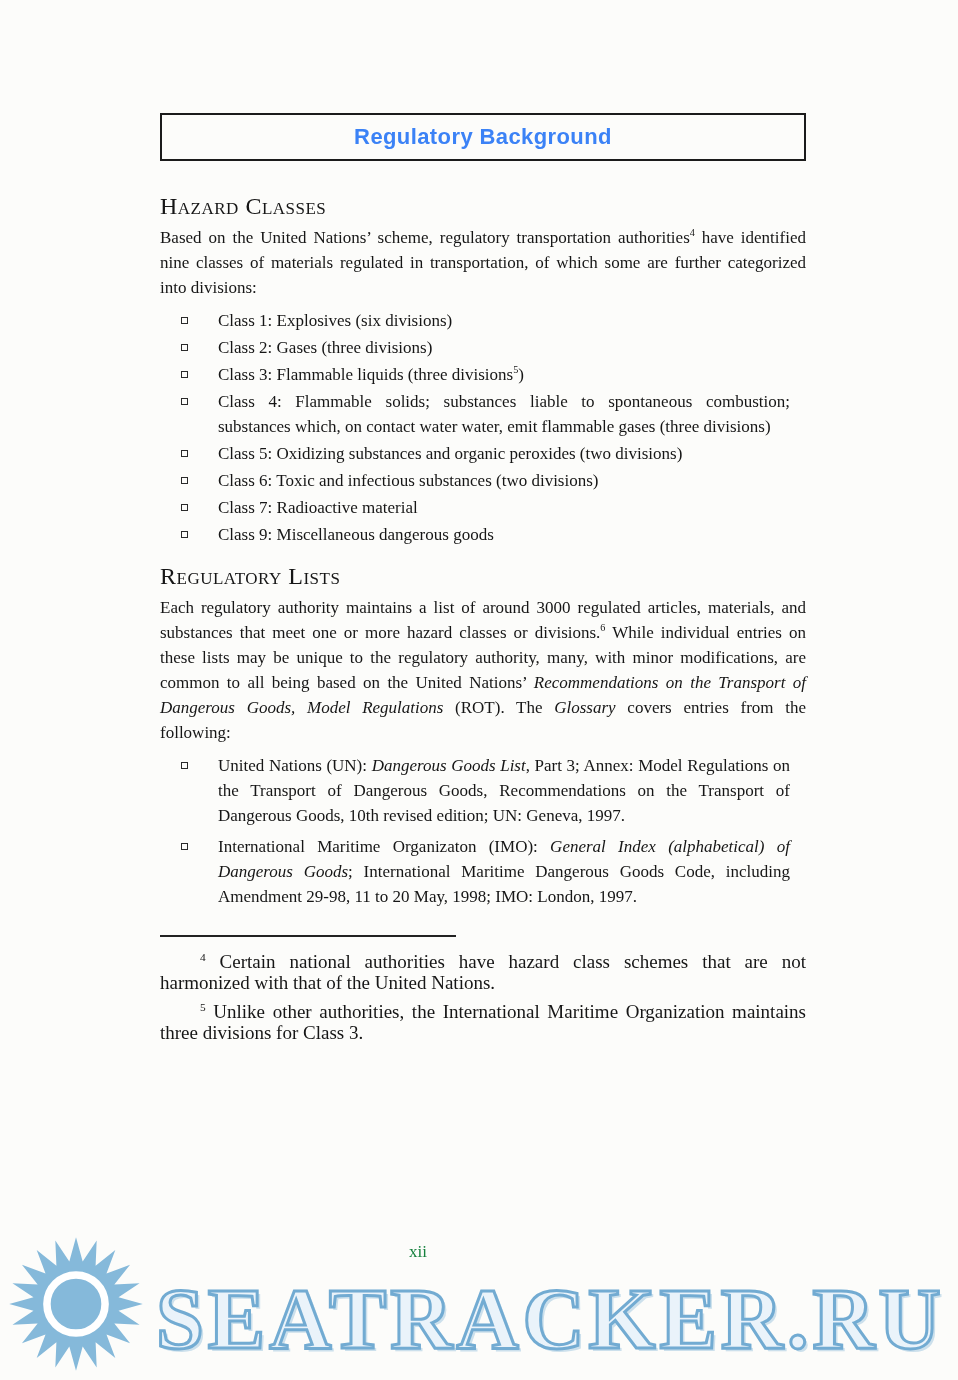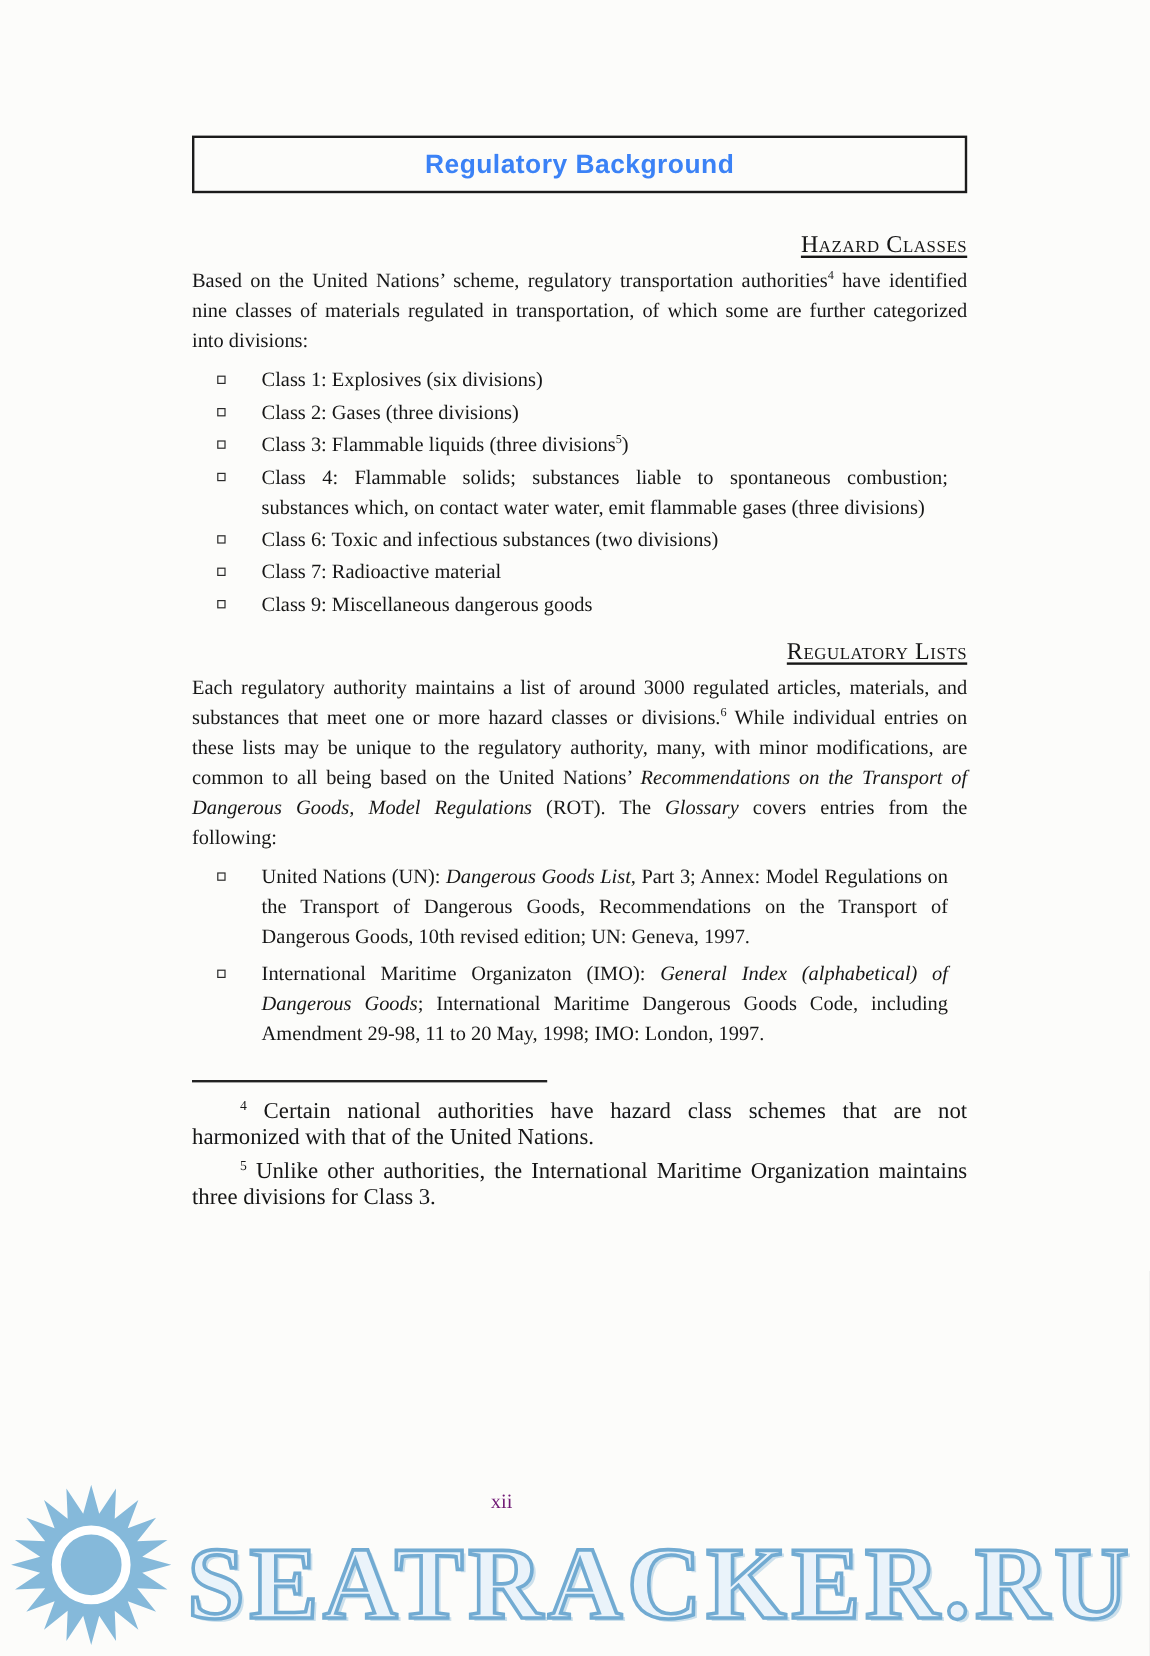--- a/index.html
+++ b/index.html
@@ -30,27 +30,25 @@
   .title-box h1 {
     margin: 0;
     font-family: "Liberation Sans", sans-serif;
     font-size: 22px;
     font-weight: bold;
     letter-spacing: 0.4px;
     color: #3b82f6;
   }
   .section-heading {
     margin: 0 0 5px 0;
-    font-size: 20px;
+    font-size: 24px;
     font-weight: normal;
     font-variant: small-caps;
     letter-spacing: 0.5px;
-    text-decoration: underline;
     text-underline-offset: 3px;
-    text-align: right;
   }
   .body-text {
     margin: 0 0 8px 0;
     font-size: 17px;
     line-height: 25px;
     text-align: justify;
   }
   ul.square-list {
     list-style: none;
     margin: 4px 16px 16px 0;
@@ -88,21 +86,21 @@
     text-align: justify;
     text-indent: 40px;
   }
   .page-number {
     position: absolute;
     top: 1242px;
     left: 0;
     width: 836px;
     text-align: center;
     font-size: 17px;
-    color: #701a75;
+    color: #15803d;
   }
   .watermark {
     position: absolute;
     left: 0;
     bottom: 6px;
     width: 882px;
     height: 142px;
     pointer-events: none;
   }
   .sun {
@@ -139,20 +137,21 @@
     </div>
 
     <section>
       <h2 class="section-heading">Hazard Classes</h2>
       <p class="body-text"><span>Based on the United Nations’ scheme, regulatory transportation authorities</span><sup>4</sup><span> have identified nine classes of materials regulated in transportation, of which some are further categorized into divisions:</span></p>
       <ul class="square-list">
         <li><span class="sq"></span><span class="li-text"><span>Class 1: Explosives (six divisions)</span></span></li>
         <li><span class="sq"></span><span class="li-text"><span>Class 2: Gases (three divisions)</span></span></li>
         <li><span class="sq"></span><span class="li-text"><span>Class 3: Flammable liquids (three divisions</span><sup>5</sup><span>)</span></span></li>
         <li><span class="sq"></span><span class="li-text"><span>Class 4: Flammable solids; substances liable to spontaneous combustion; substances which, on contact water water, emit flammable gases (three divisions)</span></span></li>
+        <li><span class="sq"></span><span class="li-text"><span>Class 5: Oxidizing substances and organic peroxides (two divisions)</span></span></li>
         <li><span class="sq"></span><span class="li-text"><span>Class 6: Toxic and infectious substances (two divisions)</span></span></li>
         <li><span class="sq"></span><span class="li-text"><span>Class 7: Radioactive material</span></span></li>
         <li><span class="sq"></span><span class="li-text"><span>Class 9: Miscellaneous dangerous goods</span></span></li>
       </ul>
     </section>
 
     <section>
       <h2 class="section-heading">Regulatory Lists</h2>
       <p class="body-text"><span>Each regulatory authority maintains a list of around 3000 regulated articles, materials, and substances that meet one or more hazard classes or divisions.</span><sup>6</sup><span> While individual entries on these lists may be unique to the regulatory authority, many, with minor modifications, are common to all being based on the United Nations’ </span><span style="font-style: italic;">Recommendations on the Transport of Dangerous Goods, Model Regulations</span><span> (ROT).  The </span><span style="font-style: italic;">Glossary</span><span> covers entries from the following:</span></p>
       <ul class="square-list spaced">

